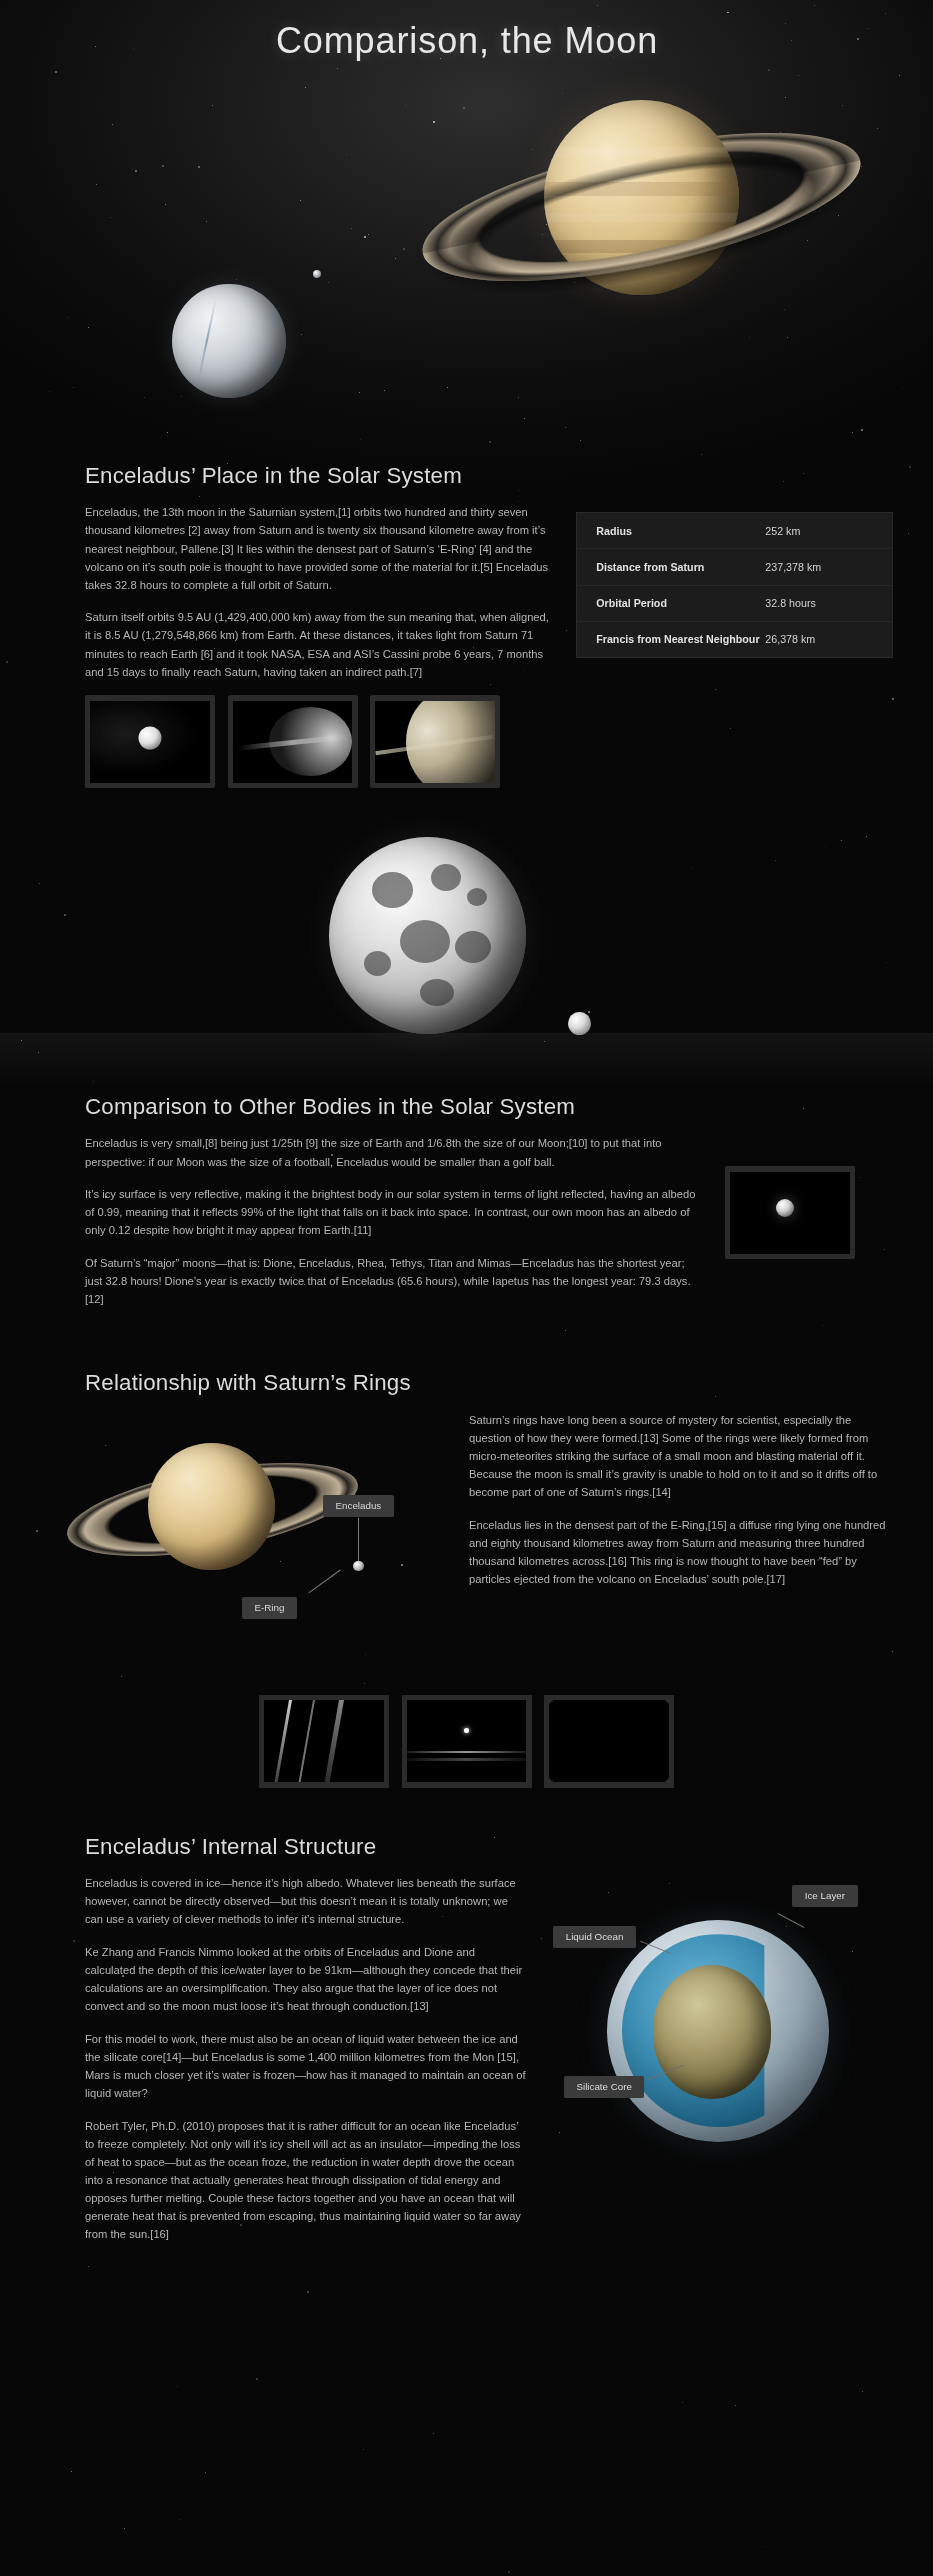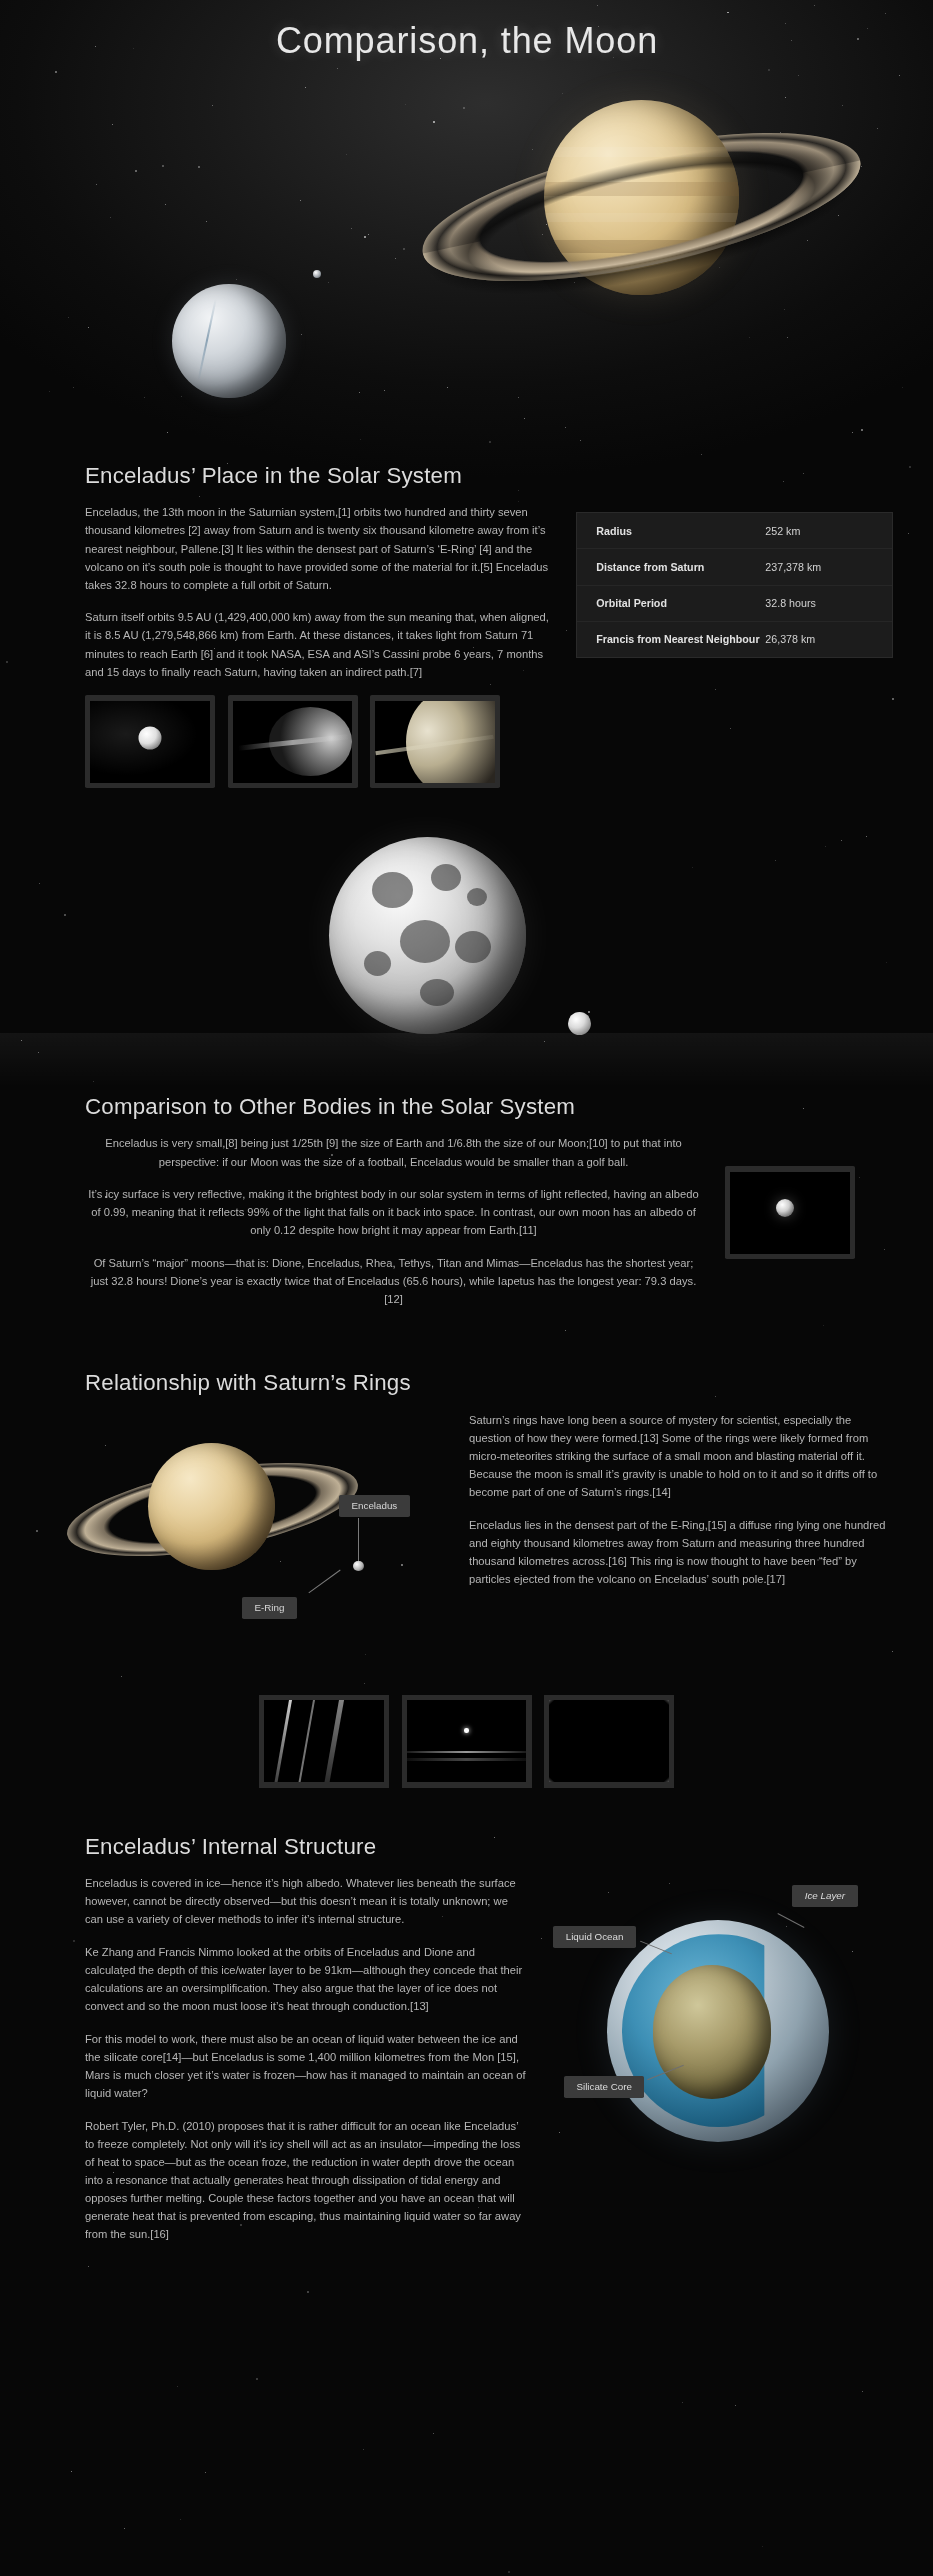--- a/index.html
+++ b/index.html
@@ -186,21 +186,21 @@
     background: radial-gradient(circle at 35% 32%, #fff 0%, #dadada 40%, #8d8d8d 75%, #2b2b2b 100%);
   }
   .reflect-floor {
     position: absolute; left: 0; top: 207px; width: 934px; height: 54px;
     background: linear-gradient(to bottom, rgba(255,255,255,.05), rgba(255,255,255,0));
   }
 
   
   #comparison { margin-top: 9px; }
   .s2-grid { display: flex; gap: 23px; }
-  .s2-left { width: 617px; text-align: center; }
+  .s2-left { width: 617px; }
   .s2-right { width: 134px; padding-top: 32px; }
 
   
   #rings { margin-top: 48px; }
   .s3-grid { display: flex; gap: 27px; }
   .s3-left { width: 384px; position: relative; height: 268px; }
   .s3-right { width: 456px; }
   .mini-saturn-wrap { position: absolute; left: -19.7px; top: 18px; width: 295px; height: 152px; }
   .mini-rings {
     position: absolute; left: 0; top: 41px; width: 295px; height: 79px;
@@ -552,21 +552,21 @@
 
   <div class="section" id="rings">
     <h2>Relationship with Saturn’s Rings</h2>
     <div class="s3-grid">
       <div class="s3-left">
         <div class="mini-saturn-wrap">
           <div class="mini-rings"></div>
           <div class="mini-body"></div>
         </div>
         <div class="enc-dot"></div>
-        <div class="callout" style="left:254px;top:84px;">Enceladus</div>
+        <div class="callout" style="left:238px;top:84px;">Enceladus</div>
         <div class="callout-line" style="left:273px;top:107px;width:0.9px;height:43px;"></div>
         <div class="callout" style="left:157px;top:186px;">E-Ring</div>
         <div class="callout-line" style="left:220px;top:170px;width:39px;transform:rotate(-36deg);"></div>
       </div>
       <div class="s3-right">
         <p>Saturn’s rings have long been a source of mystery for scientist, especially the question of how they were formed.[13] Some of the rings were likely formed from micro-meteorites striking the surface of a small moon and blasting material off it. Because the moon is small it’s gravity is unable to hold on to it and so it drifts off to become part of one of Saturn’s rings.[14]</p>
         <p>Enceladus lies in the densest part of the E-Ring,[15] a diffuse ring lying one hundred and eighty thousand kilometres away from Saturn and measuring three hundred thousand kilometres across.[16] This ring is now thought to have been “fed” by particles ejected from the volcano on Enceladus’ south pole.[17]</p>
       </div>
     </div>
 
@@ -600,21 +600,21 @@
         <p>Enceladus is covered in ice—hence it’s high albedo. Whatever lies beneath the surface however, cannot be directly observed—but this doesn’t mean it is totally unknown; we can use a variety of clever methods to infer it’s internal structure.</p>
         <p>Ke Zhang and Francis Nimmo looked at the orbits of Enceladus and Dione and calculated the depth of this ice/water layer to be 91km—although they concede that their calculations are an oversimplification. They also argue that the layer of ice does not convect and so the moon must loose it’s heat through conduction.[13]</p>
         <p>For this model to work, there must also be an ocean of liquid water between the ice and the silicate core[14]—but Enceladus is some 1,400 million kilometres from the Mon [15], Mars is much closer yet it’s water is frozen—how has it managed to maintain an ocean of liquid water?</p>
         <p>Robert Tyler, Ph.D. (2010) proposes that it is rather difficult for an ocean like Enceladus’ to freeze completely. Not only will it’s icy shell will act as an insulator—impeding the loss of heat to space—but as the ocean froze, the reduction in water depth drove the ocean into a resonance that actually generates heat through dissipation of tidal energy and opposes further melting. Couple these factors together and you have an ocean that will generate heat that is prevented from escaping, thus maintaining liquid water so far away from the sun.[16]</p>
       </div>
       <div class="s4-right">
         <div class="cutaway">
           <div class="cut-ocean"></div>
           <div class="cut-core"></div>
         </div>
-        <div class="tag" style="left:239px;top:10.7px;font-style:italic;">Ice Layer</div>
+        <div class="tag" style="left:239px;top:10.7px;">Ice Layer</div>
         <div class="tag-line" style="left:223px;top:46px;width:30px;transform:rotate(28deg);"></div>
         <div class="tag" style="left:0px;top:52px;">Liquid Ocean</div>
         <div class="tag-line" style="left:86px;top:73px;width:34px;transform:rotate(22deg);"></div>
         <div class="tag" style="left:10.7px;top:202px;">Silicate Core</div>
         <div class="tag-line" style="left:93px;top:198px;width:39px;transform:rotate(-22deg);"></div>
       </div>
     </div>
   </div>
 
 </div>

